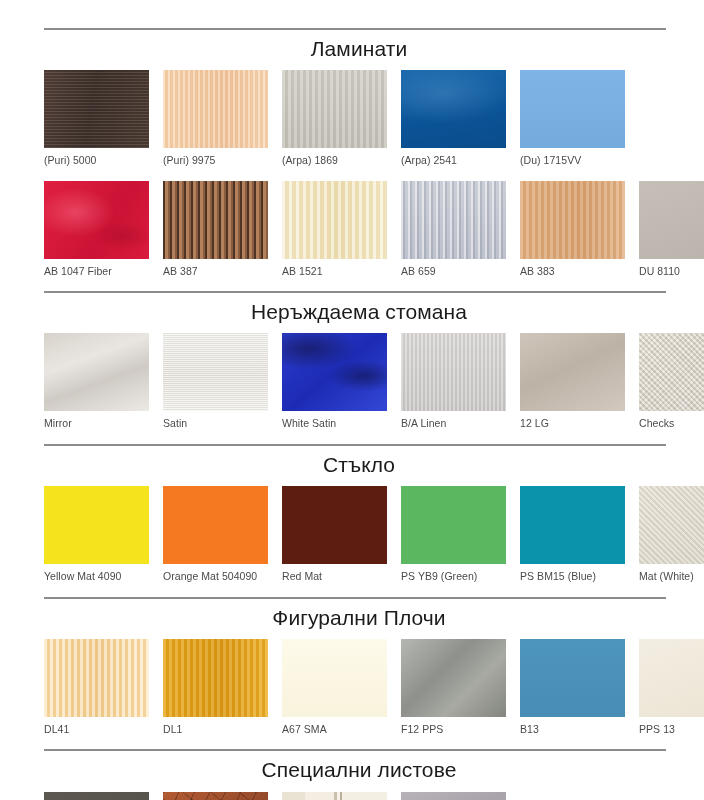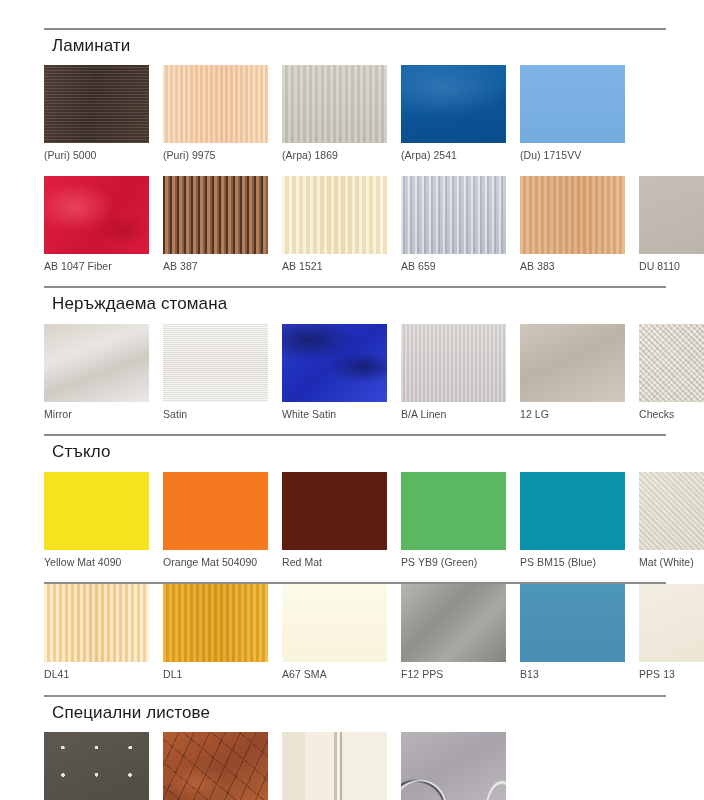--- a/index.html
+++ b/index.html
@@ -21,26 +21,27 @@
   .section { margin-bottom: 0; }
 
   .section-rule {
     border-top: 2px solid #8c8c8c;
     margin: 0 0 0 0;
     height: 0;
     font-size: 0;
     line-height: 0;
   }
   .section-title {
-    font-size: 17px;
+    font-size: 21px;
     font-weight: 400;
     color: #1b1b1b;
     margin: 6px 0 9px 8px;
     letter-spacing: 0.1px;
     line-height: 1.2;
+    text-align: center;
   }
 
   .row {
     display: flex;
     gap: 12px;
     margin-bottom: 6px;
   }
   .cell {
     width: 105px;
     margin-right: 2px;
@@ -376,20 +377,21 @@
           <div class="label">PS BM15 (Blue)</div>
         </div>
         <div class="cell">
           <div class="swatch tx-matwhite"></div>
           <div class="label">Mat (White)</div>
         </div>
       </div>
     </div>
     <div class="section">
       <div class="section-rule"></div>
+      <div class="section-title">Фигурални Плочи</div>
       <div class="row">
         <div class="cell">
           <div class="swatch tx-dl41"></div>
           <div class="label">DL41</div>
         </div>
         <div class="cell">
           <div class="swatch tx-dl1"></div>
           <div class="label">DL1</div>
         </div>
         <div class="cell">

